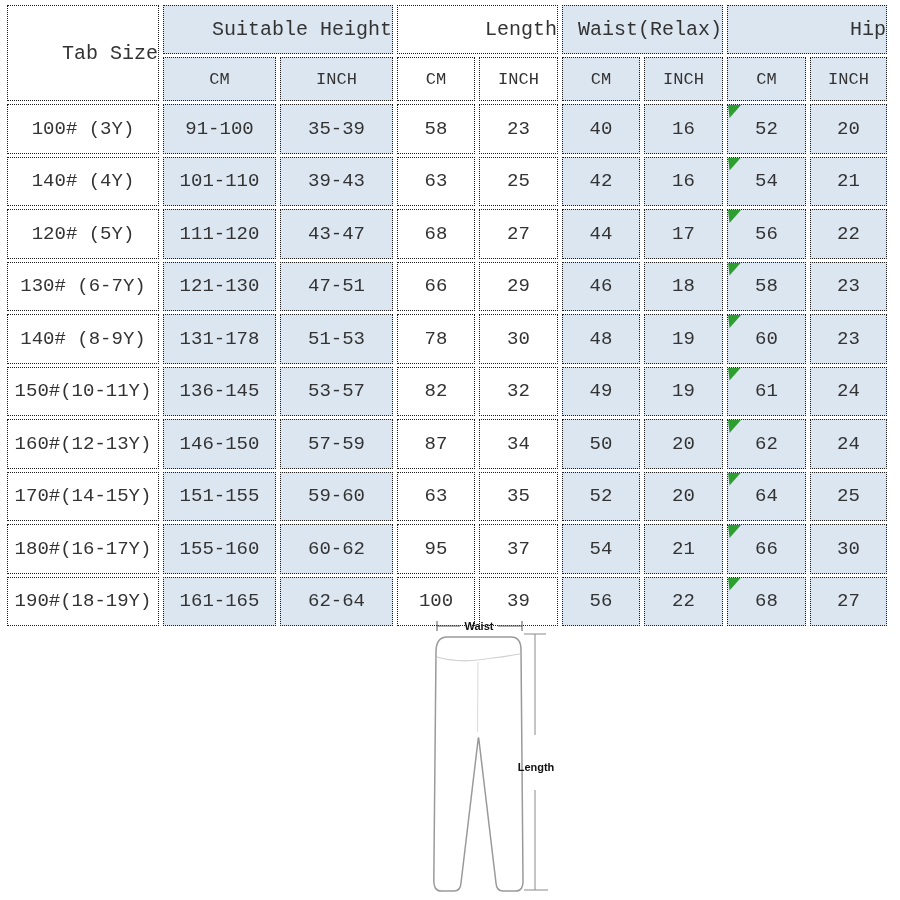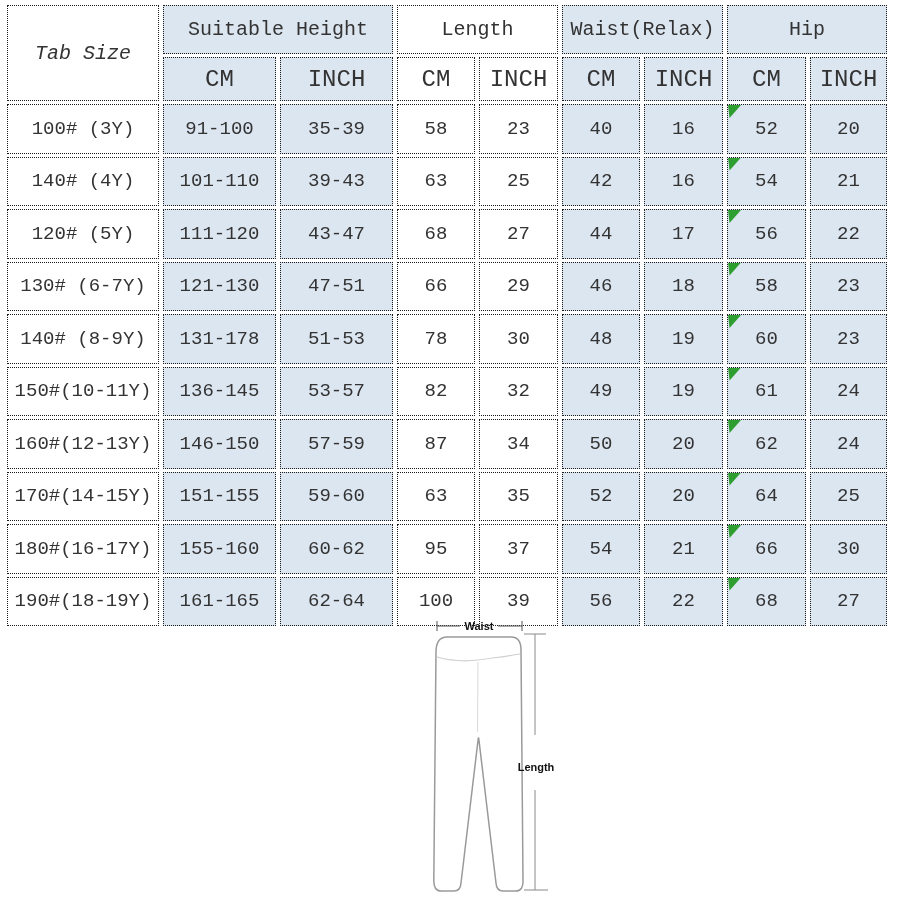--- a/index.html
+++ b/index.html
@@ -10,24 +10,24 @@
   }
   table.size-table {
     position:absolute; left:3px; top:2px; width:884px;
     table-layout:fixed; border-collapse:separate; border-spacing:4px 3px;
   }
   .size-table th, .size-table td {
     border:1px dotted var(--border-color,#1a1a1a);
     text-align:center; vertical-align:middle;
     font-weight:normal; padding:0; overflow:hidden; white-space:nowrap;
   }
-  .size-table thead tr.group-row th { height:47px; font-size:20px; }
-  .size-table thead tr.unit-row th  { height:42px; font-size:24px; }
+  .size-table thead tr.group-row th { height:47px; font-size:20px;text-align:right; }
+  .size-table thead tr.unit-row th  { height:42px; font-size:17px; }
   .size-table tbody tr td { height:47.5px; font-size:19px; }
-  .size-table th.tabsize { font-size:20px;font-style:italic; }
+  .size-table th.tabsize { font-size:20px; }
   .shaded { background:var(--shaded-cell,#dce6f1); }
   td.flag { position:relative; }
   .tri {
     position:absolute; top:0; left:0; width:13px; height:13px;
     background:var(--flag-green,#2f9e31);
     clip-path:polygon(0 0, 100% 0, 12% 100%);
   }
   .pants-svg { position:absolute; left:0; top:610px; }
   .dim-label {
     font-family:"Liberation Sans","DejaVu Sans",sans-serif;

